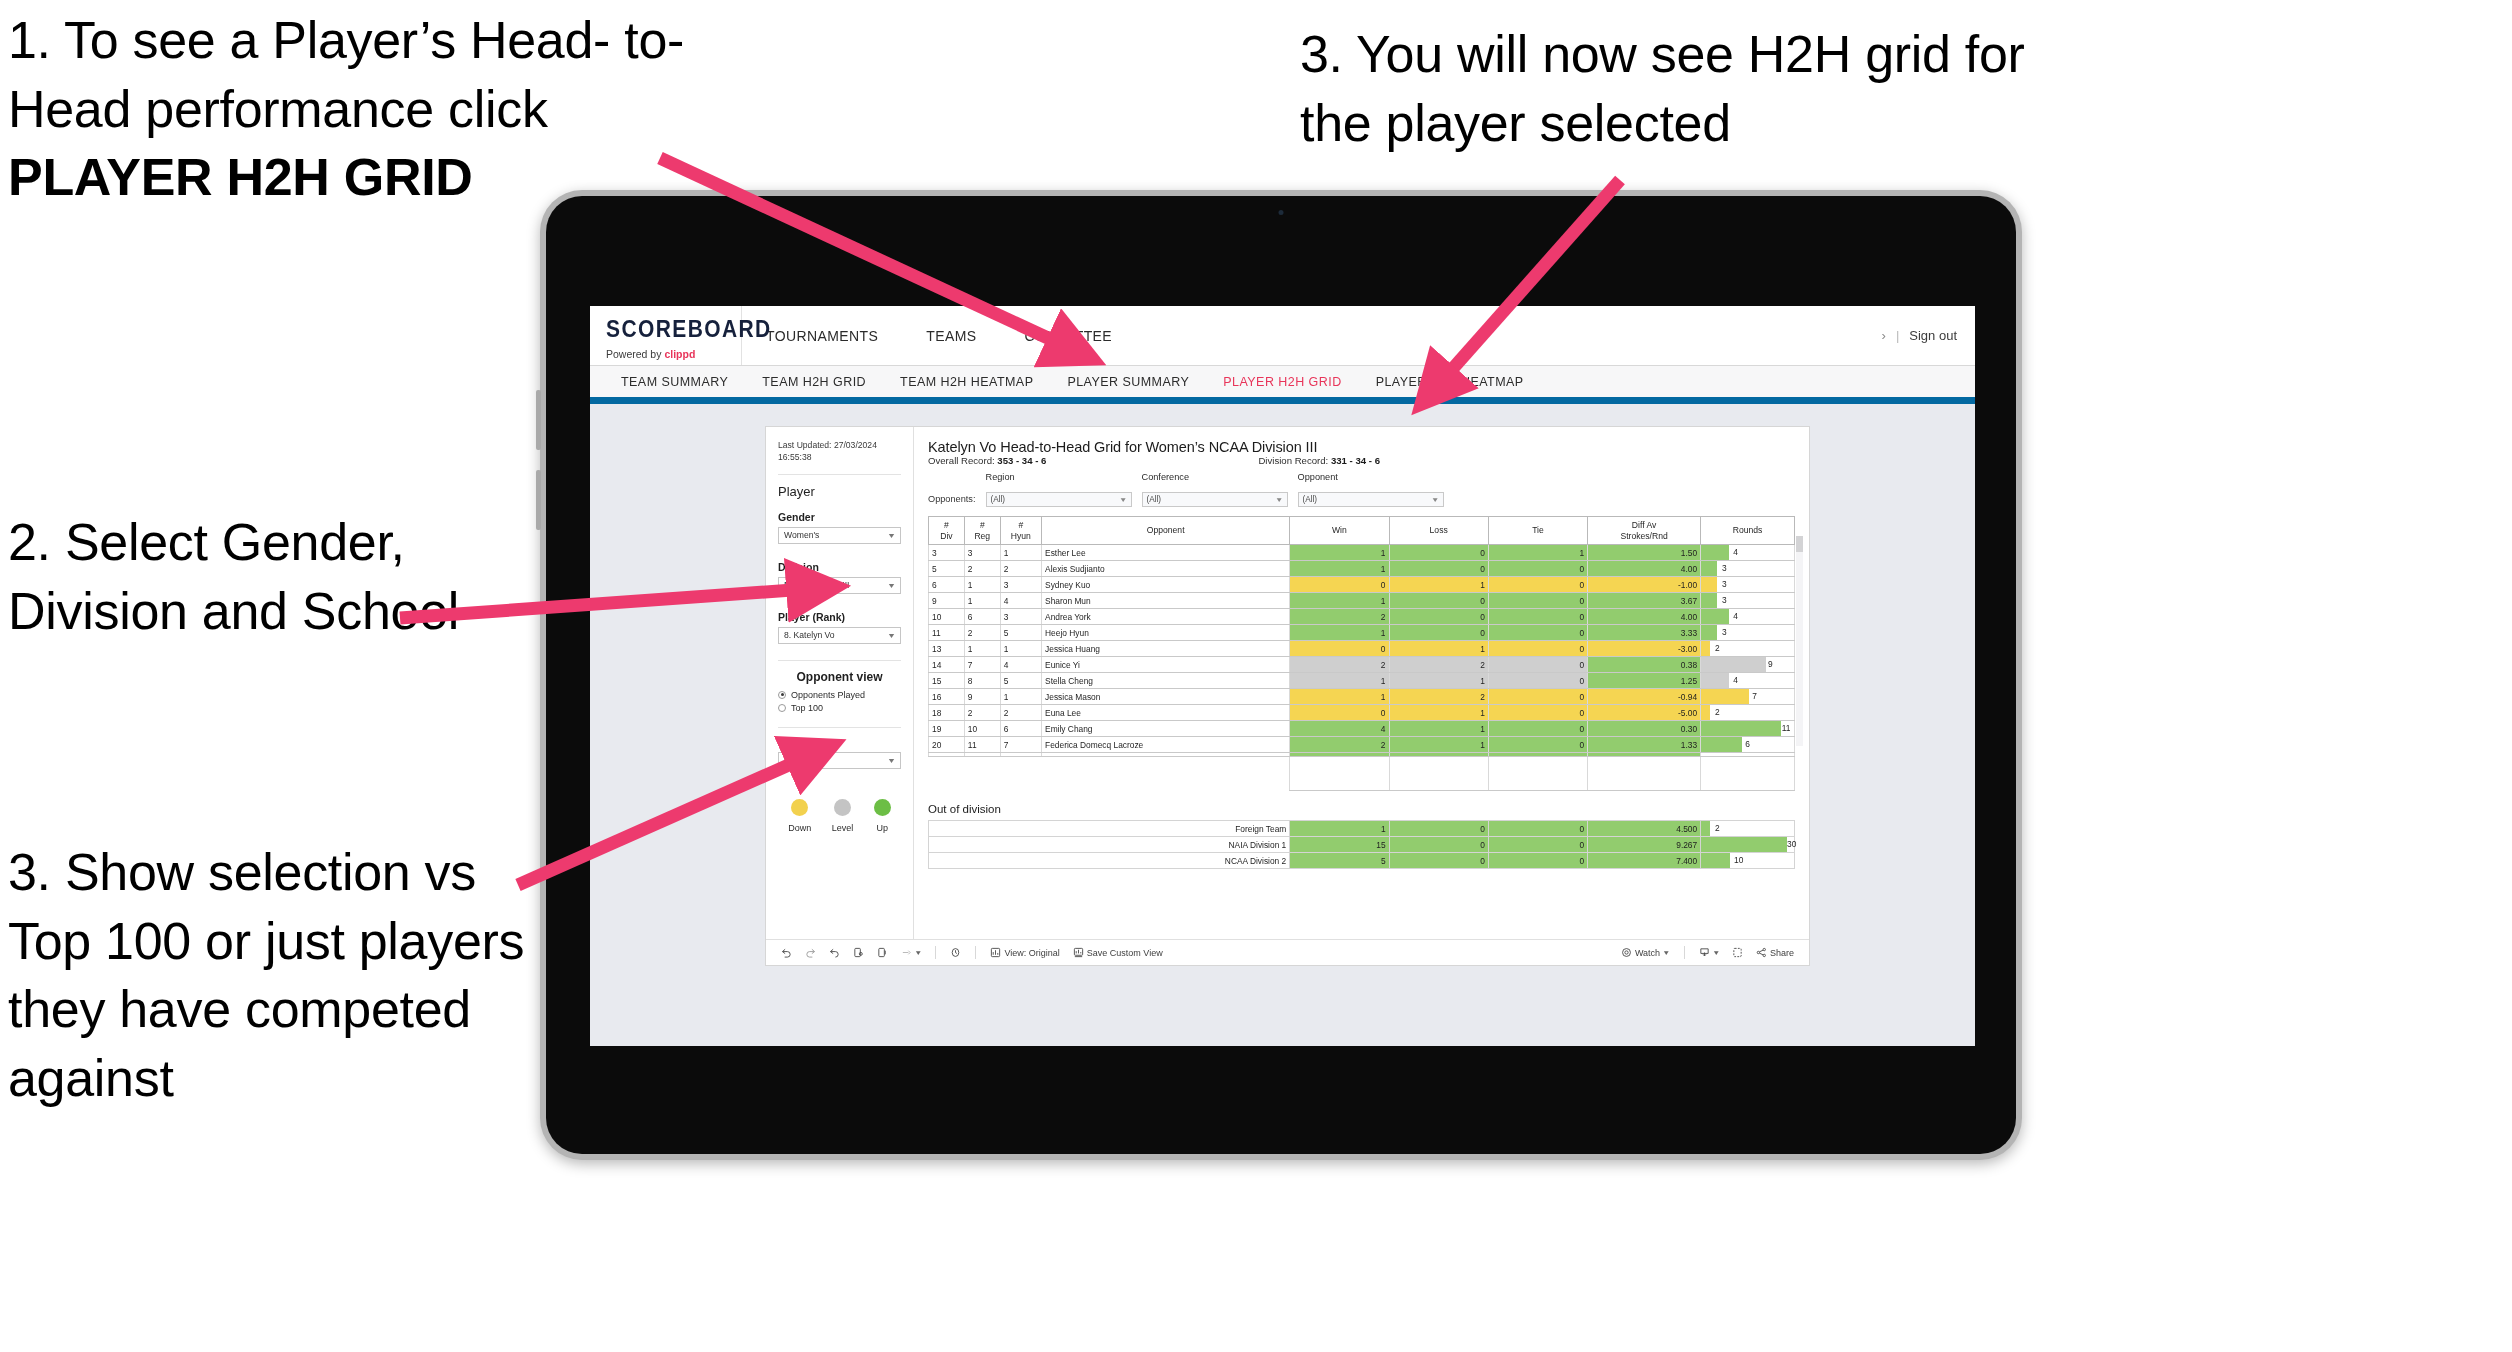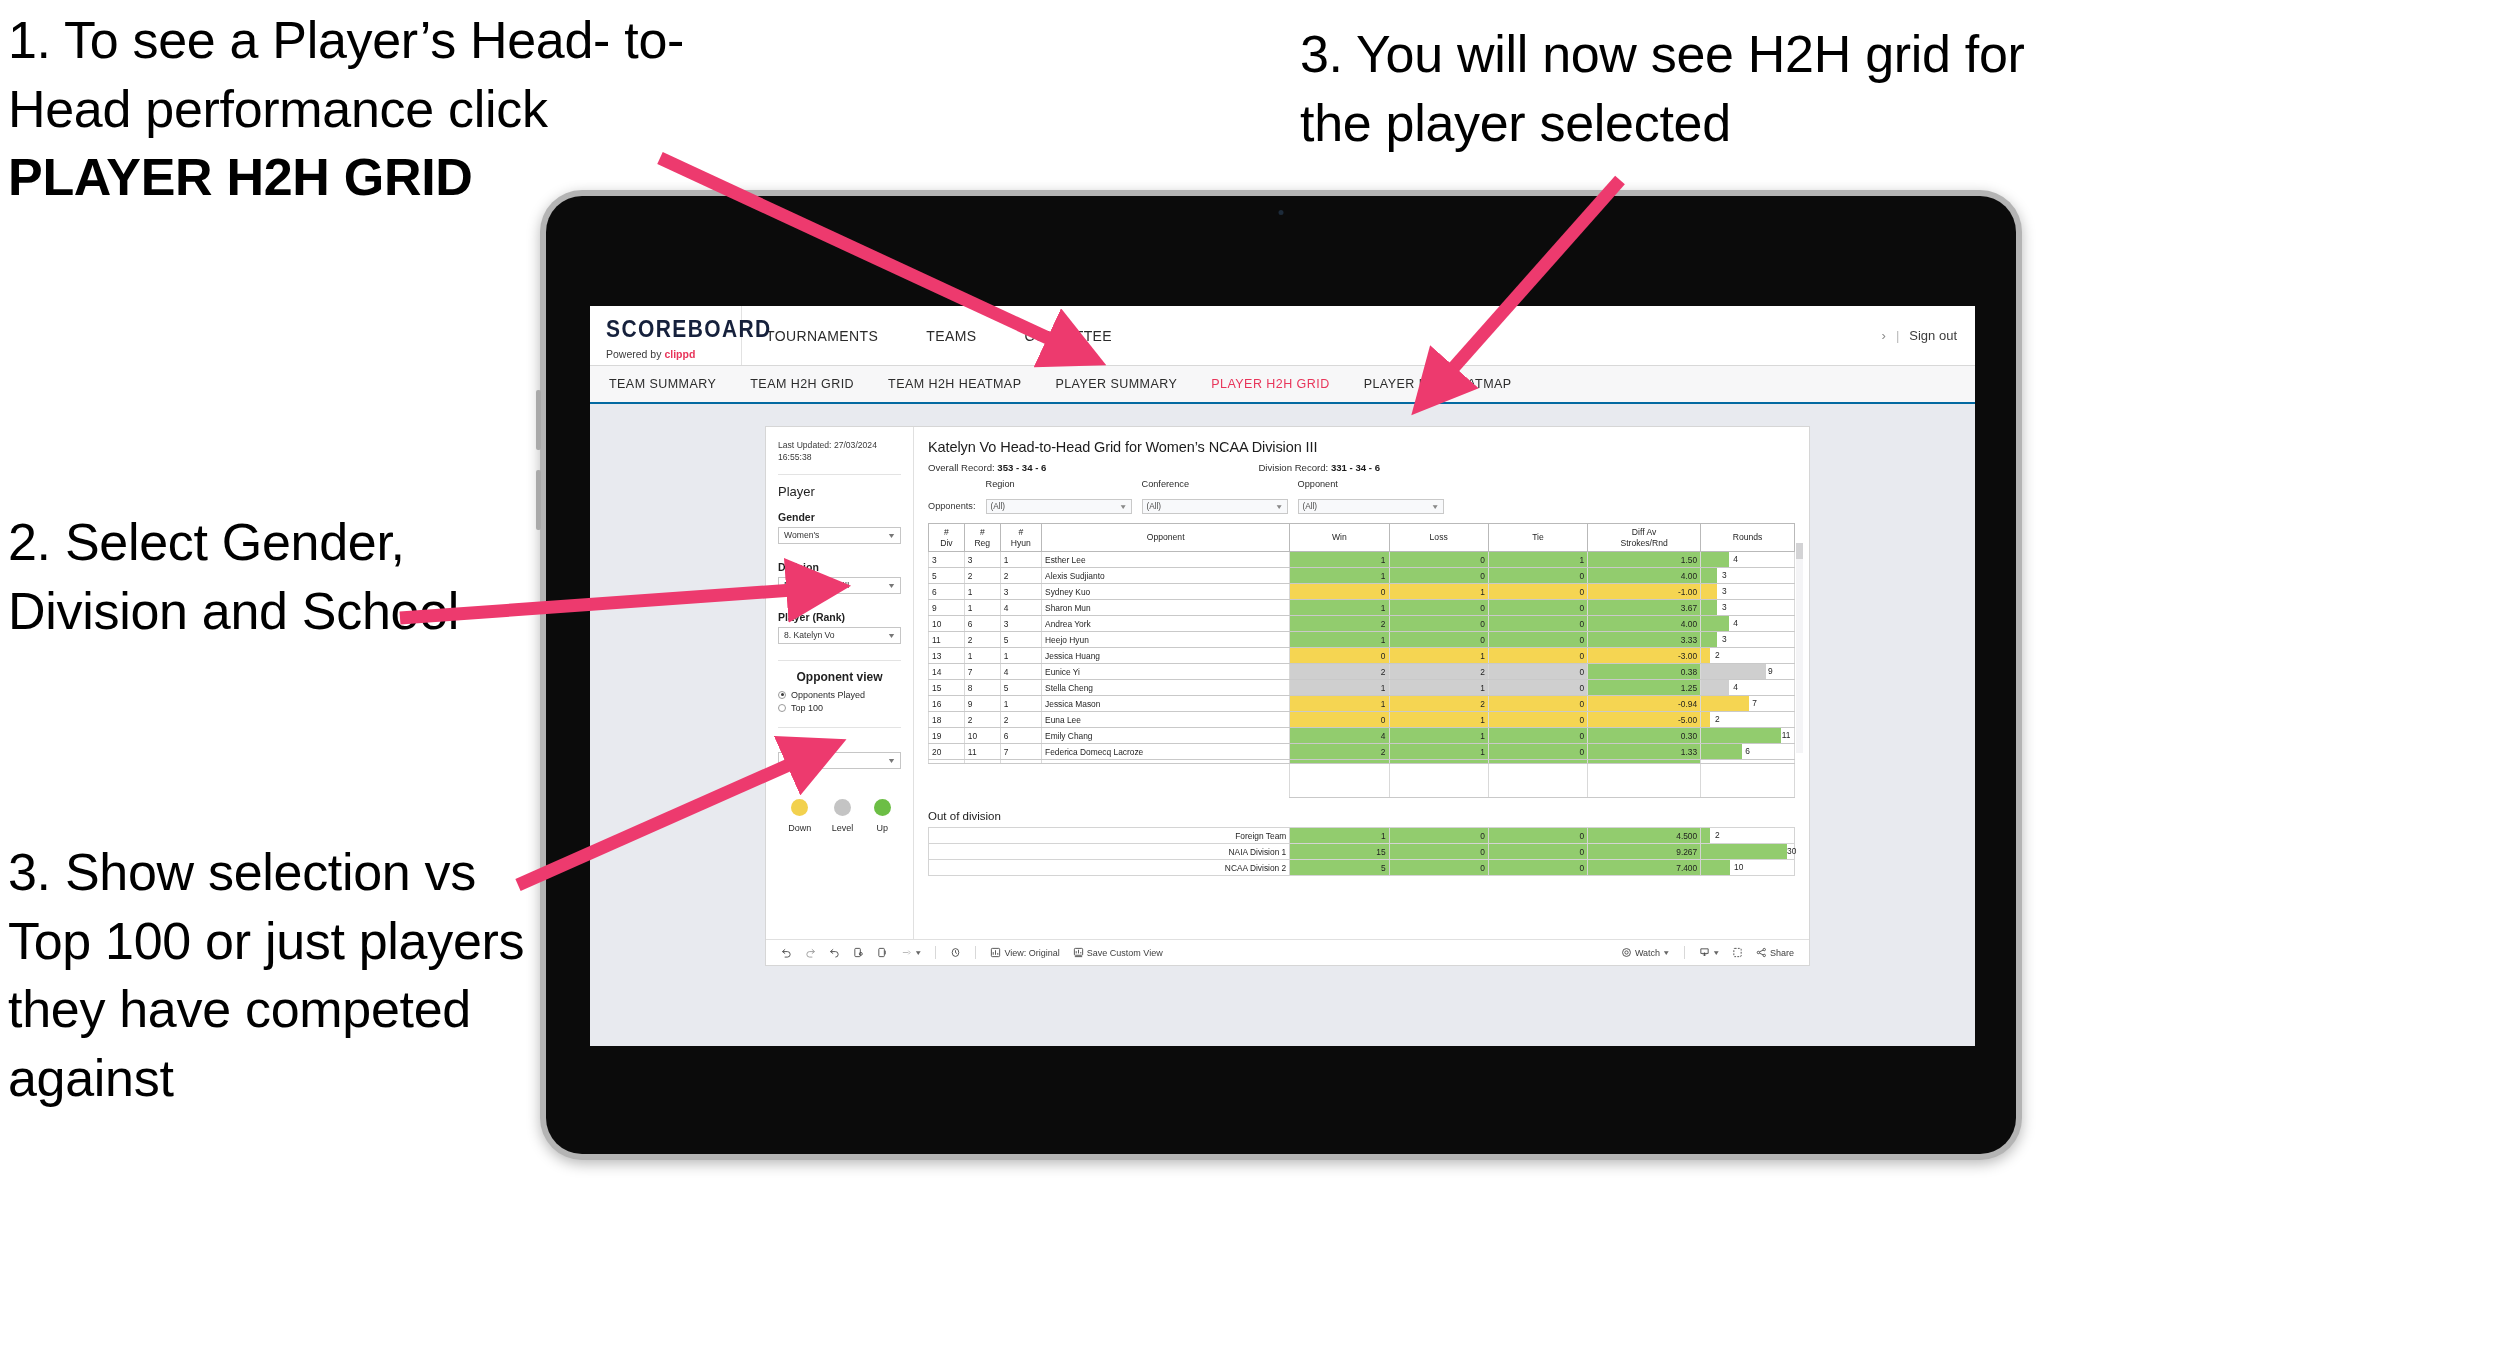--- a/index.html
+++ b/index.html
@@ -121,24 +121,24 @@
     color: #3c3c3c;
   }
   .topbar-right .chev { color: #8a8a8a; font-size: 13px; }
   .topbar-right .divider { color: #b9b9b9; }
   .signout { cursor: pointer; }
 
   
   .tabbar {
     height: 38px;
     background: #f7f7f8;
-    border-bottom: 2px solid #0369a1;
+    border-bottom: 7px solid #0369a1;
     display: flex;
     align-items: center;
-    padding-left: 2px;
+    padding-left: 14px;
   }
   .tab {
     font-size: 12.5px;
     letter-spacing: 0.45px;
     color: #2c2c2c;
     padding: 0 17px;
     cursor: pointer;
     white-space: nowrap;
   }
   .tab.active { color: #e8355a; }
@@ -249,21 +249,20 @@
   .main {
     flex: 1;
     padding: 12px 14px 0 14px;
     min-width: 0;
     display: flex;
     flex-direction: column;
   }
   .viz-title {
     font-size: 14.5px;
     color: #1c1c1c;
-    margin-bottom: 7px;
     letter-spacing: -0.1px;
   }
   .record-row {
     display: flex;
     font-size: 9.6px;
     color: #2f2f2f;
     margin-bottom: 6px;
   }
   .record-row .rec2 { margin-left: 212px; }
   .record-row b { font-weight: 700; color: #1a1a1a; }

